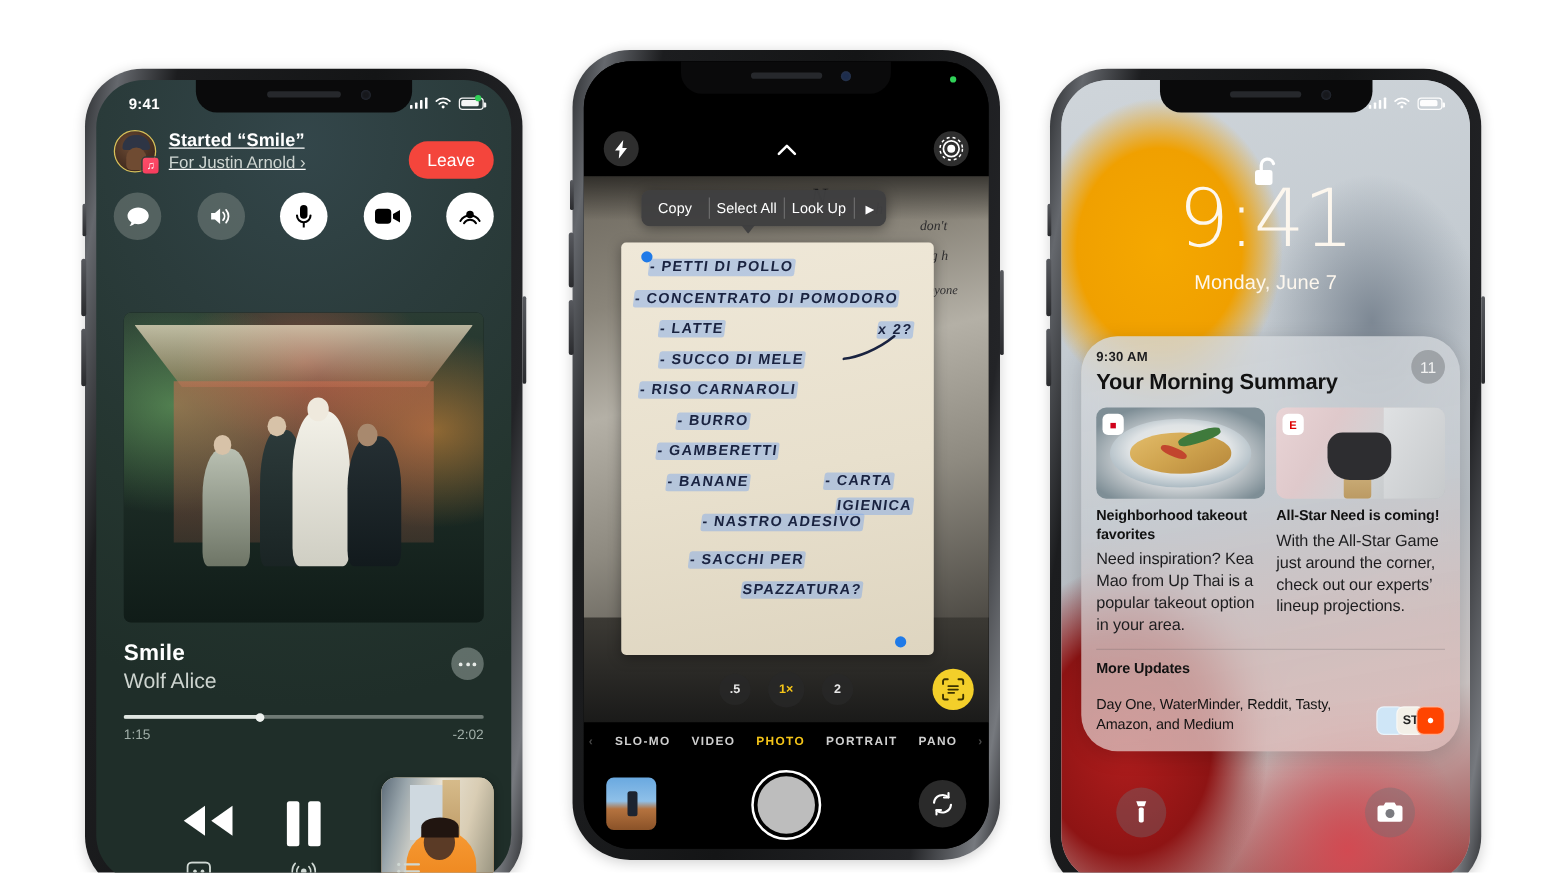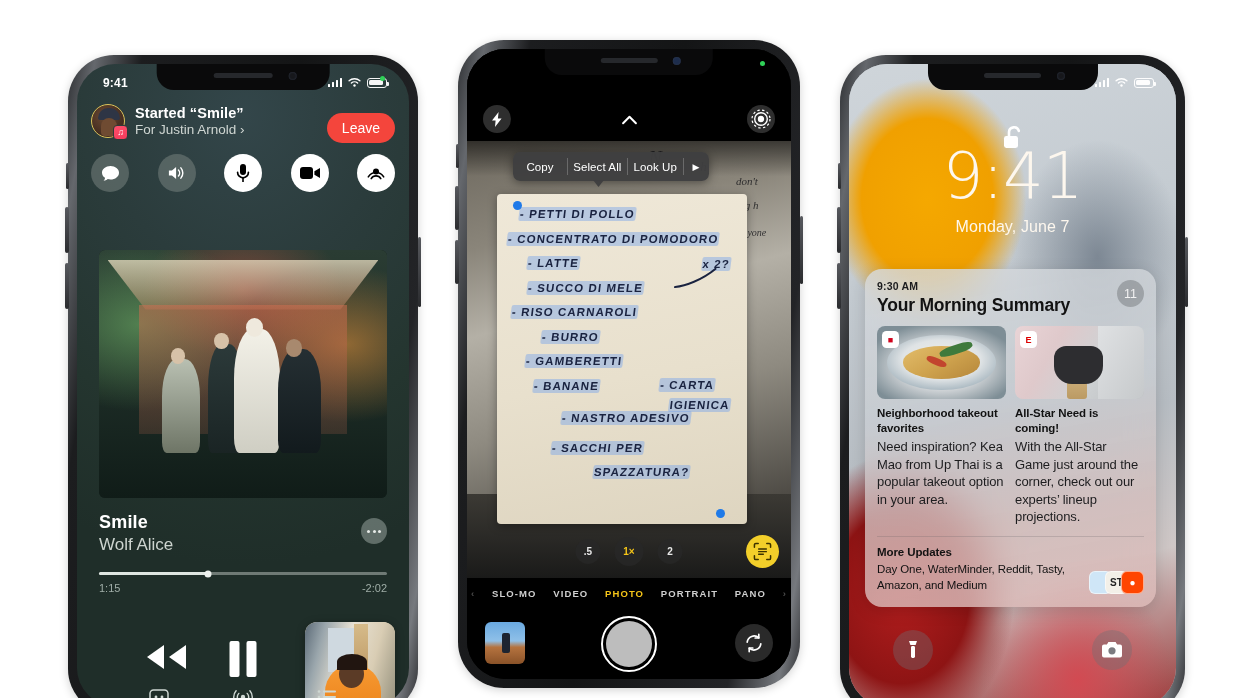--- a/index.html
+++ b/index.html
@@ -86,21 +86,21 @@
   }
   .sp-avatar .ring::after{
     content:""; position:absolute; left:9px; top:13px; width:16px; height:18px;
     background:#6f4b32; border-radius:8px 8px 4px 4px;
   }
   .sp-avatar .badge {
     position:absolute; right:-3px; bottom:-2px; width:15px; height:15px; border-radius:4px;
     background: linear-gradient(160deg,#fc4f6a,#f63b5c); border:1.3px solid #2d3b38;
     display:flex; align-items:center; justify-content:center; font-size:9px; color:#fff; line-height:1;
   }
-  .sp-text { flex:1; min-width:0; }
+  .sp-text { flex:1; min-width:0;text-decoration:underline; }
   .sp-title { font-size: 14.5px; font-weight: bold; line-height: 1.25; letter-spacing:.1px;}
   .sp-sub { font-size: 13.5px; color: #cfd6d2; line-height:1.25; white-space:nowrap; }
   .leave-btn {
     background:#f4453c; color:#fff; border:none; border-radius:15px;
     padding: 7px 15px; font-size: 14px; font-weight:500; font-family:inherit; cursor:pointer;margin-top:13px;
   }
   .ft-controls {
     position:absolute; top:86px; left:0; right:0; height:46px;
     display:flex; align-items:center; justify-content:space-between; padding: 0 14px;
   }
@@ -253,21 +253,21 @@
       linear-gradient(165deg, #cfd5da 0%, #c4cbd1 30%, #b7bdc3 58%, #cfc7c6 78%, #9b3b3b 100%);
     filter: blur(0.2px);
   }
   .lock-icon { position:absolute; top:60px; left:50%; transform:translateX(-50%); z-index:6;}
   .clock { position:absolute; top:80px; left:0; right:0; text-align:center; color:#fdf7ee; z-index:6;}
   .clock .time { font-size:64px; font-weight:300; letter-spacing:-1px; line-height:1;
     font-family:"DejaVu Sans", sans-serif;}
   .clock .date { font-size:16px; font-weight:500; margin-top:10px; letter-spacing:.1px;}
 
   .notif {
-    position:absolute; top:205px; left:16px; right:20px; border-radius:17px; z-index:7;
+    position:absolute; top:205px; left:16px; right:8px; border-radius:29px; z-index:7;
     background: linear-gradient(170deg, rgba(214,218,222,.80) 0%, rgba(201,206,211,.78) 40%, rgba(212,190,188,.80) 72%, rgba(221,186,184,.82) 100%);
     backdrop-filter: blur(14px);
     padding: 11px 12px 13px 12px; color:#121212; overflow:hidden;
     box-shadow: 0 4px 16px rgba(0,0,0,.16);
   }
   .notif-time { font-size:10.5px; font-weight:bold; color:#1c1c1e; letter-spacing:.2px;}
   .notif-title { font-size:17.5px; font-weight:bold; margin-top:3px; letter-spacing:-.2px;}
   .notif-count { position:absolute; right:12px; top:11px; width:27px;height:27px;border-radius:50%;
     background: rgba(120,124,128,.52); color:#f2f2f2; font-size:12.5px; font-weight:500;
     display:flex;align-items:center;justify-content:center;}
@@ -288,21 +288,21 @@
   .img-ball .jersey { position:absolute; right:0; top:0; width:36%; height:100%; background: linear-gradient(120deg,#dfe1e3,#c6c9cb);}
   .app-badge { position:absolute; left:5px; top:5px; width:17px;height:17px;border-radius:4.5px;
     display:flex;align-items:center;justify-content:center; font-size:9px; font-weight:bold; color:#fff;}
   .badge-nyt { background:#fff; color:#d0021b; }
   .badge-espn { background:#fff; color:#d00; }
   .card-h { font-size:11.5px; font-weight:bold; line-height:1.28; margin-top:7px; letter-spacing:-.1px;}
   .card-b { font-size:13px; line-height:1.34; margin-top:3px; color:#1d1d1f; letter-spacing:-.1px;}
   .divider { height:1px; background: rgba(90,90,95,.22); margin:11px 0 9px 0;}
   .more-row { position:relative; }
   .more-h { font-size:11.5px; font-weight:bold; letter-spacing:-.1px;}
-  .more-b { font-size:11.5px; line-height:1.35; margin-top:4px; max-width:74%; letter-spacing:-.1px;}
+  .more-b { font-size:11.5px; line-height:1.35; margin-top:16px; max-width:74%; letter-spacing:-.1px;}
   .more-icons { position:absolute; right:0; bottom:0; display:flex; align-items:center;}
   .mi { width:23px;height:23px;border-radius:6px; margin-left:-7px; border:1.2px solid rgba(255,255,255,.55);
     display:flex;align-items:center;justify-content:center; font-size:10px; color:#fff; font-weight:bold;}
   .mi-reddit{ background:#ff4500; z-index:3;}
   .mi-tasty{ background:#f3f0e8; color:#222; z-index:2;}
   .mi-water{ background:#cfe6f7; z-index:1;}
 
   .lock-bottom { position:absolute; bottom:22px; left:0; right:0; height:54px; z-index:6;}
   .lb-btn { position:absolute; width:40px;height:40px;border-radius:50%; background: rgba(110,110,115,.38);
     display:flex;align-items:center;justify-content:center;}

